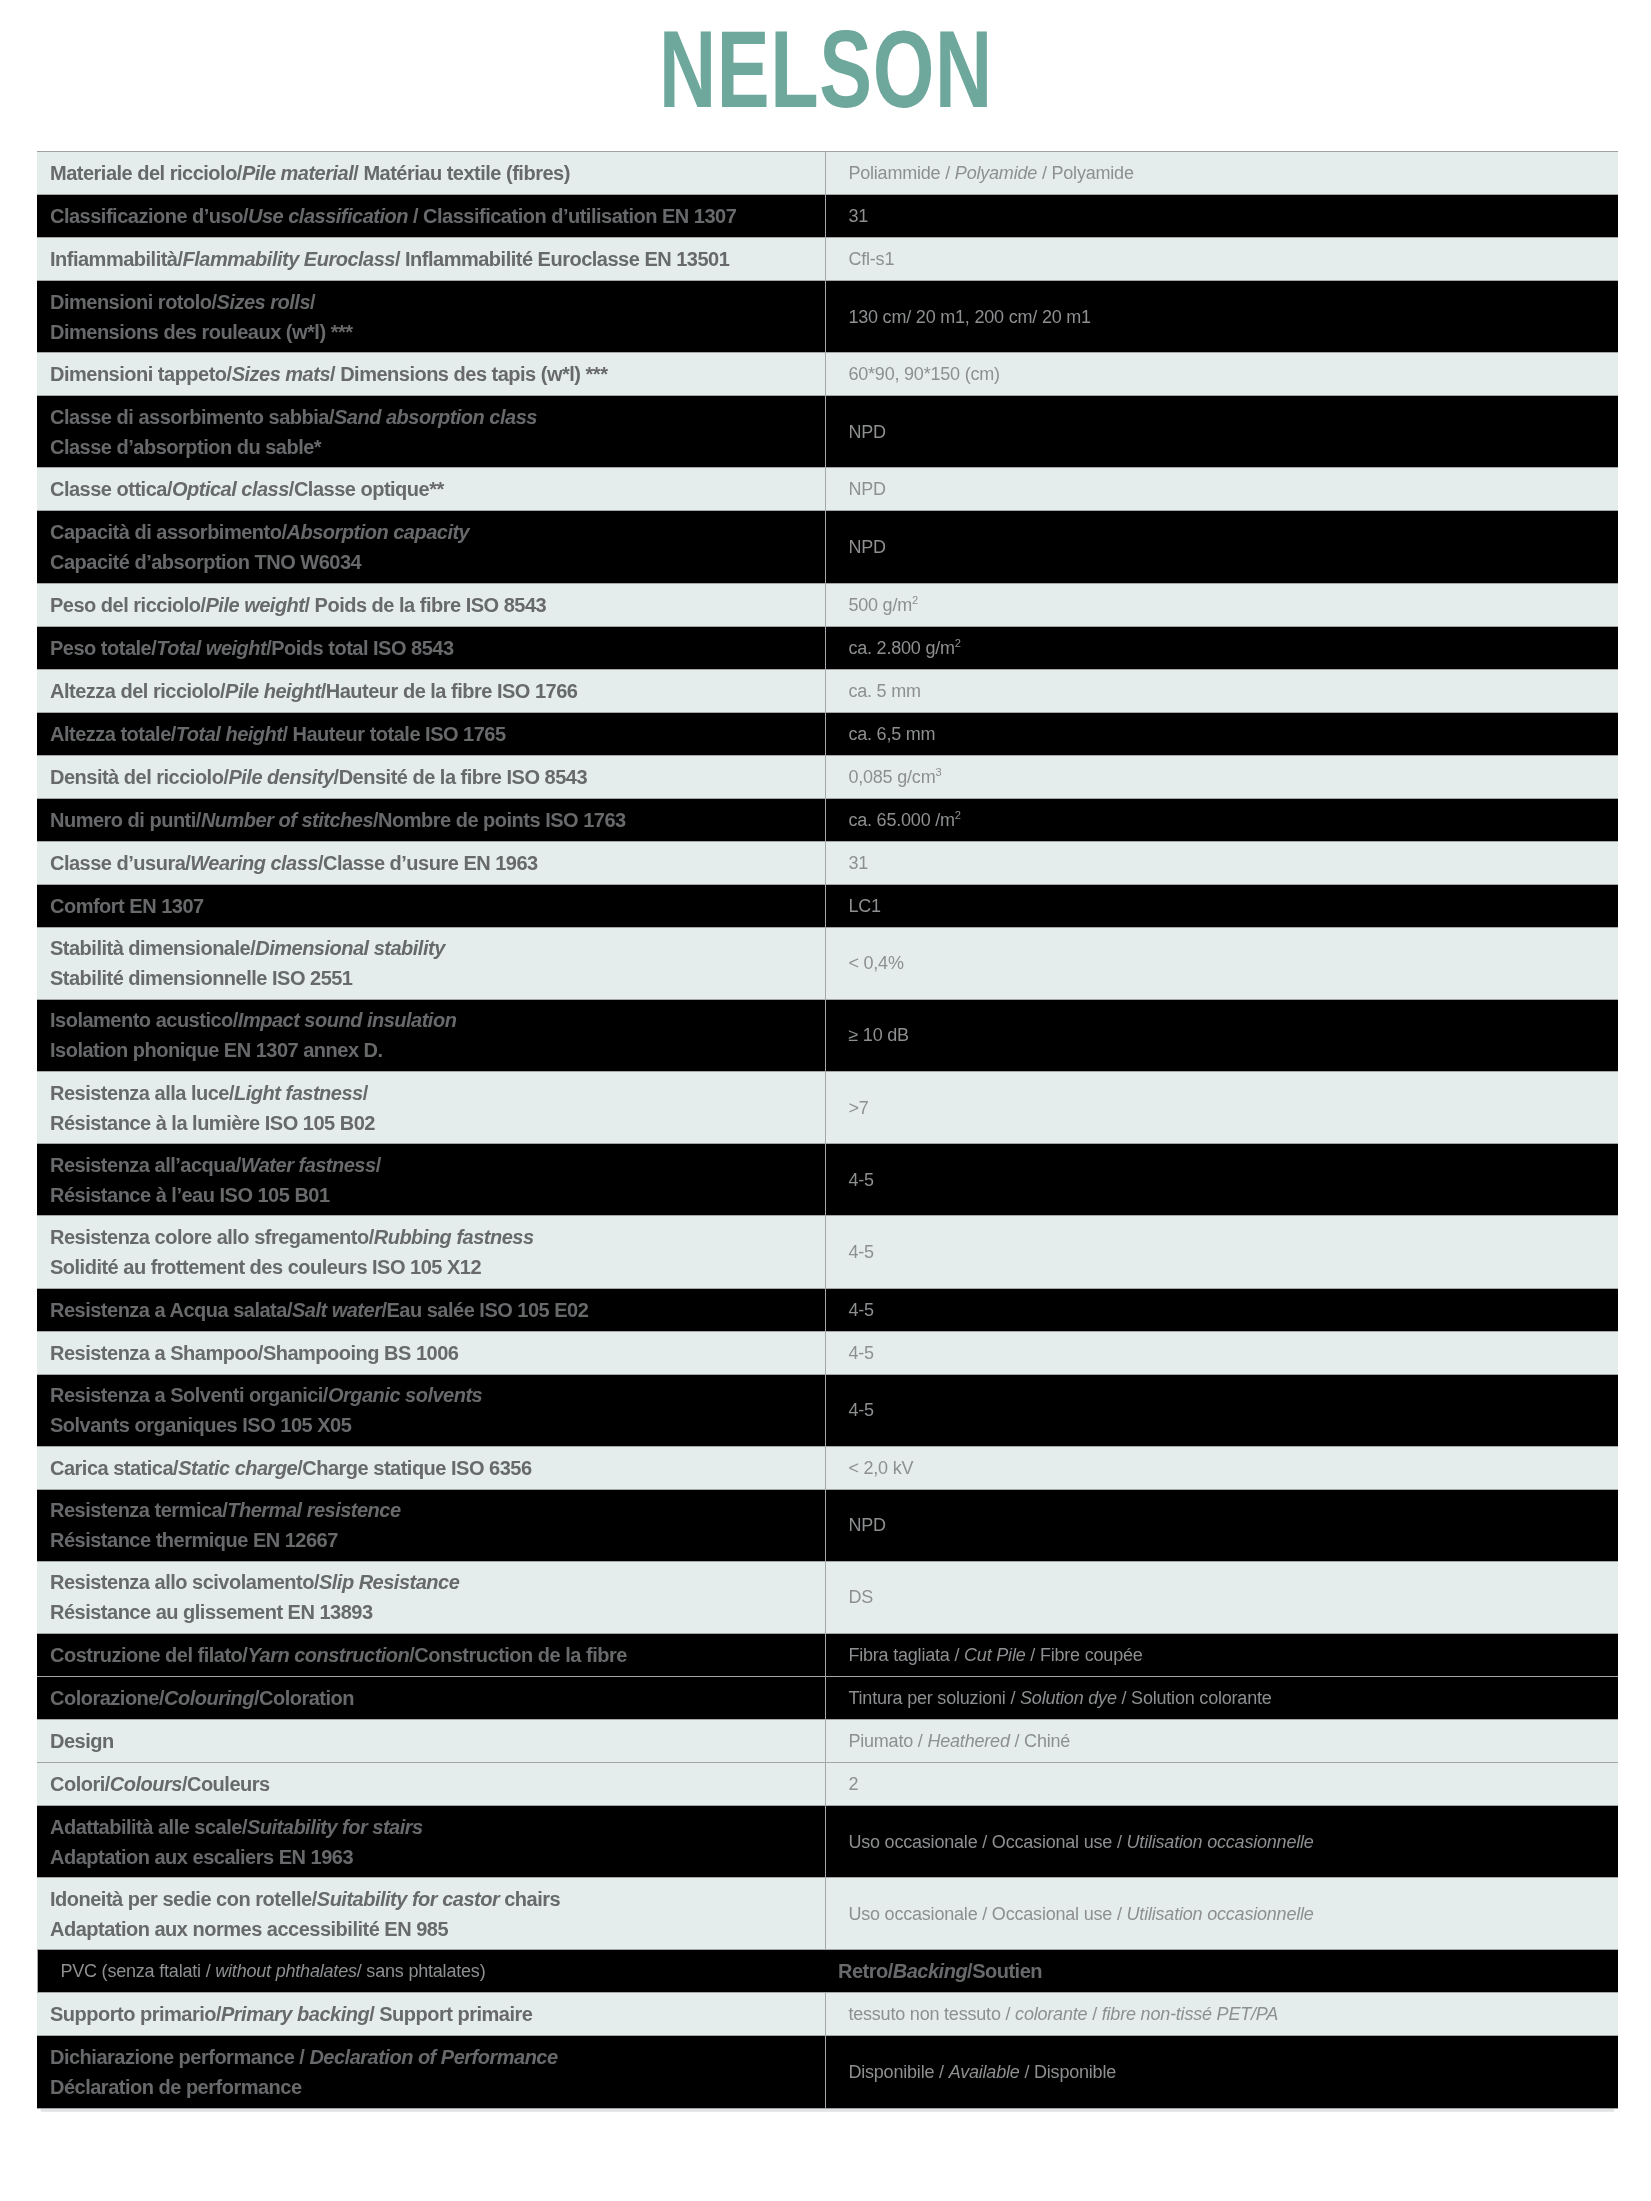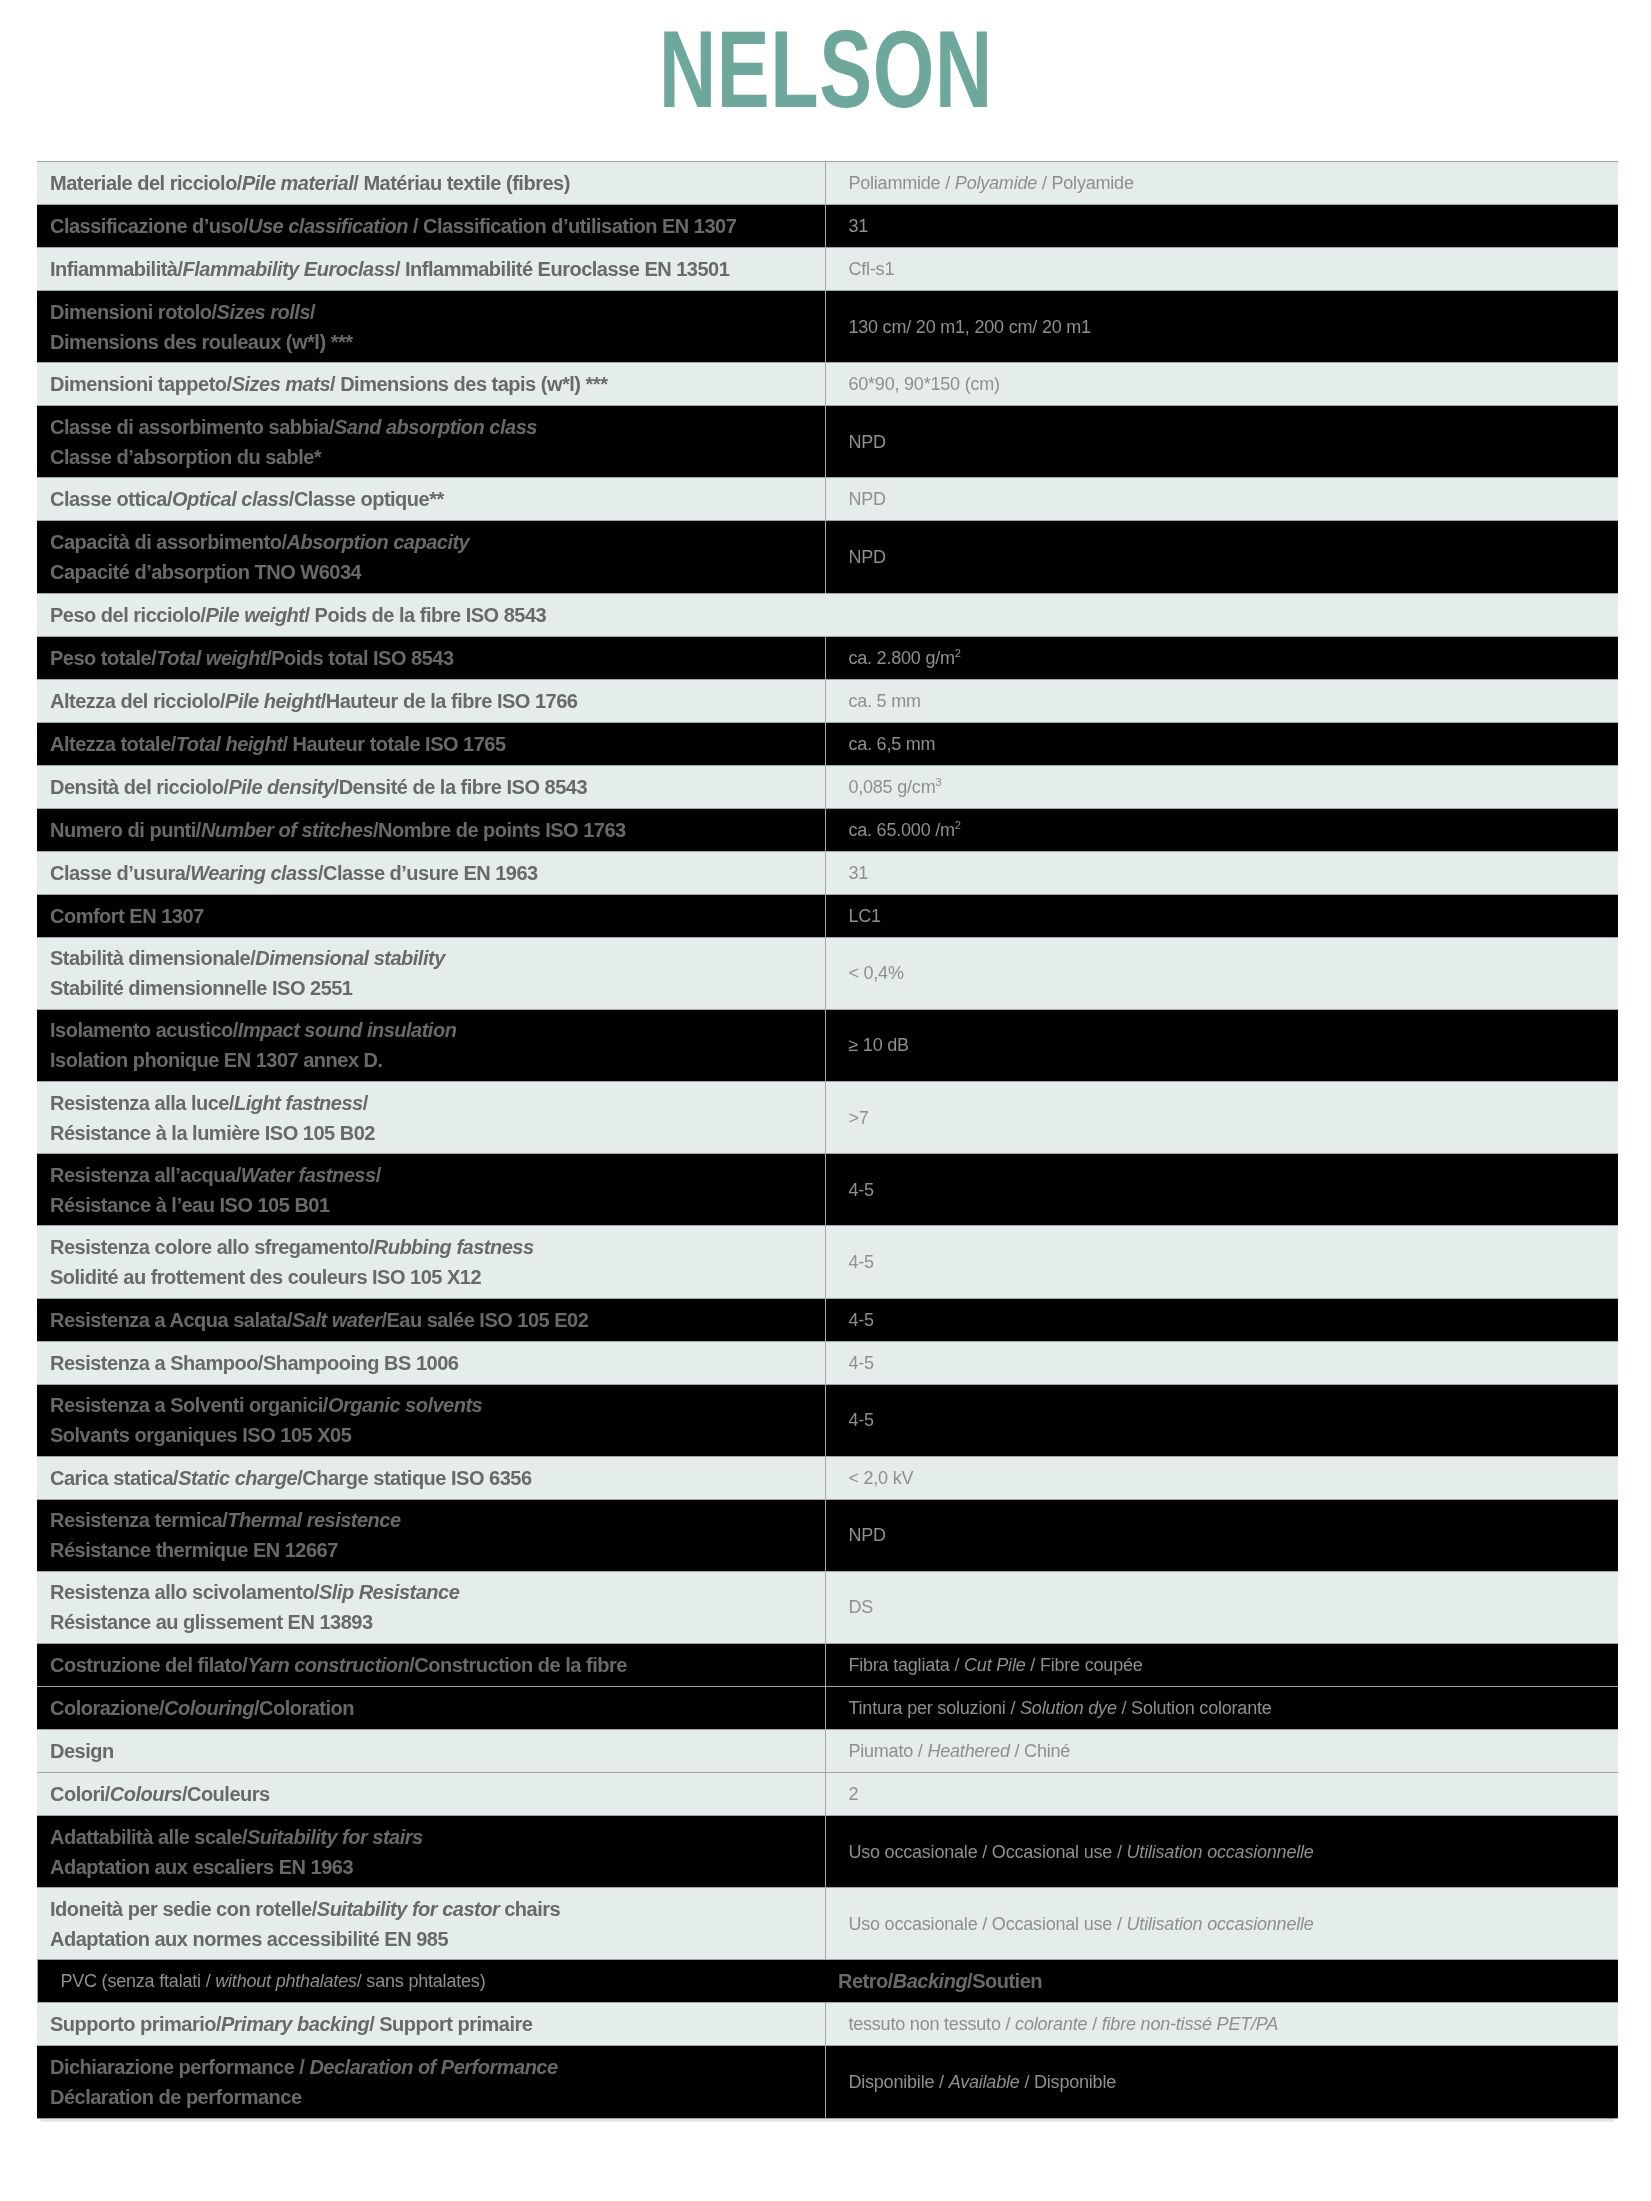--- a/index.html
+++ b/index.html
@@ -1,21 +1,21 @@
 <!DOCTYPE html>
 <html style="font-size:15px"><head>
 <meta charset="utf-8">
 <style>
   html,body{margin:0;padding:0;background:#ffffff;}
   body{width:1652px;height:2202px;font-family:"Liberation Sans",sans-serif;overflow:hidden;}
   .page{position:relative;width:1652px;height:2202px;background:#fff;}
   .title-wrap{height:110px;margin-top:14px;display:flex;align-items:center;justify-content:center;}
   .title{font-size:110px;font-weight:bold;letter-spacing:0.9px;color:#6ea79b;
          transform:scaleX(0.72);transform-origin:center;line-height:1;white-space:nowrap;}
-  .spec-table{position:absolute;left:37px;top:147px;width:1581px;
+  .spec-table{position:absolute;left:37px;top:137px;width:1581px;
               border-top:1.9px solid #9fa1a3;border-bottom:1.9px solid #9fa1a3;
               box-shadow:0 6.5px 0 -3.7px #e2e3e4;}
   .row{display:grid;grid-template-columns:788px 1fr;}
   .row + .row{border-top:1.9px solid #a4a6a8;}
   .row.teal{background:#e4edeb;}
   .row.white{background:#000000;}
   .cell{box-sizing:border-box;}
   .cell.value{border-left:1.9px solid #a4a6a8;display:flex;align-items:center;justify-content:flex-start;
               text-align:center;color:#8d8f91;font-size:18px;letter-spacing:-0.2px;line-height:28px;
               padding:5.6px 22.4px;}
@@ -81,20 +81,23 @@
         </div>
         <div class="row white double">
           <div class="cell label"><span><span>Capacità di assorbimento/</span><span class="it">Absorption capacity</span><span>
 Capacité d’absorption TNO W6034</span></span></div>
           <div class="cell value">
             <span><span>NPD</span></span>
           </div>
         </div>
         <div class="row teal single">
           <div class="cell label"><span><span>Peso del ricciolo/</span><span class="it">Pile weight</span><span>/ Poids de la fibre ISO 8543</span></span></div>
+          <div class="cell value">
+            <span><span>500 g/m</span><sup>2</sup></span>
+          </div>
         </div>
         <div class="row white single">
           <div class="cell label"><span><span>Peso totale/</span><span class="it">Total weight</span><span>/Poids total ISO 8543</span></span></div>
           <div class="cell value">
             <span><span>ca. 2.800 g/m</span><sup>2</sup></span>
           </div>
         </div>
         <div class="row teal single">
           <div class="cell label"><span><span>Altezza del ricciolo/</span><span class="it">Pile height</span><span>/Hauteur de la fibre ISO 1766</span></span></div>
           <div class="cell value">

